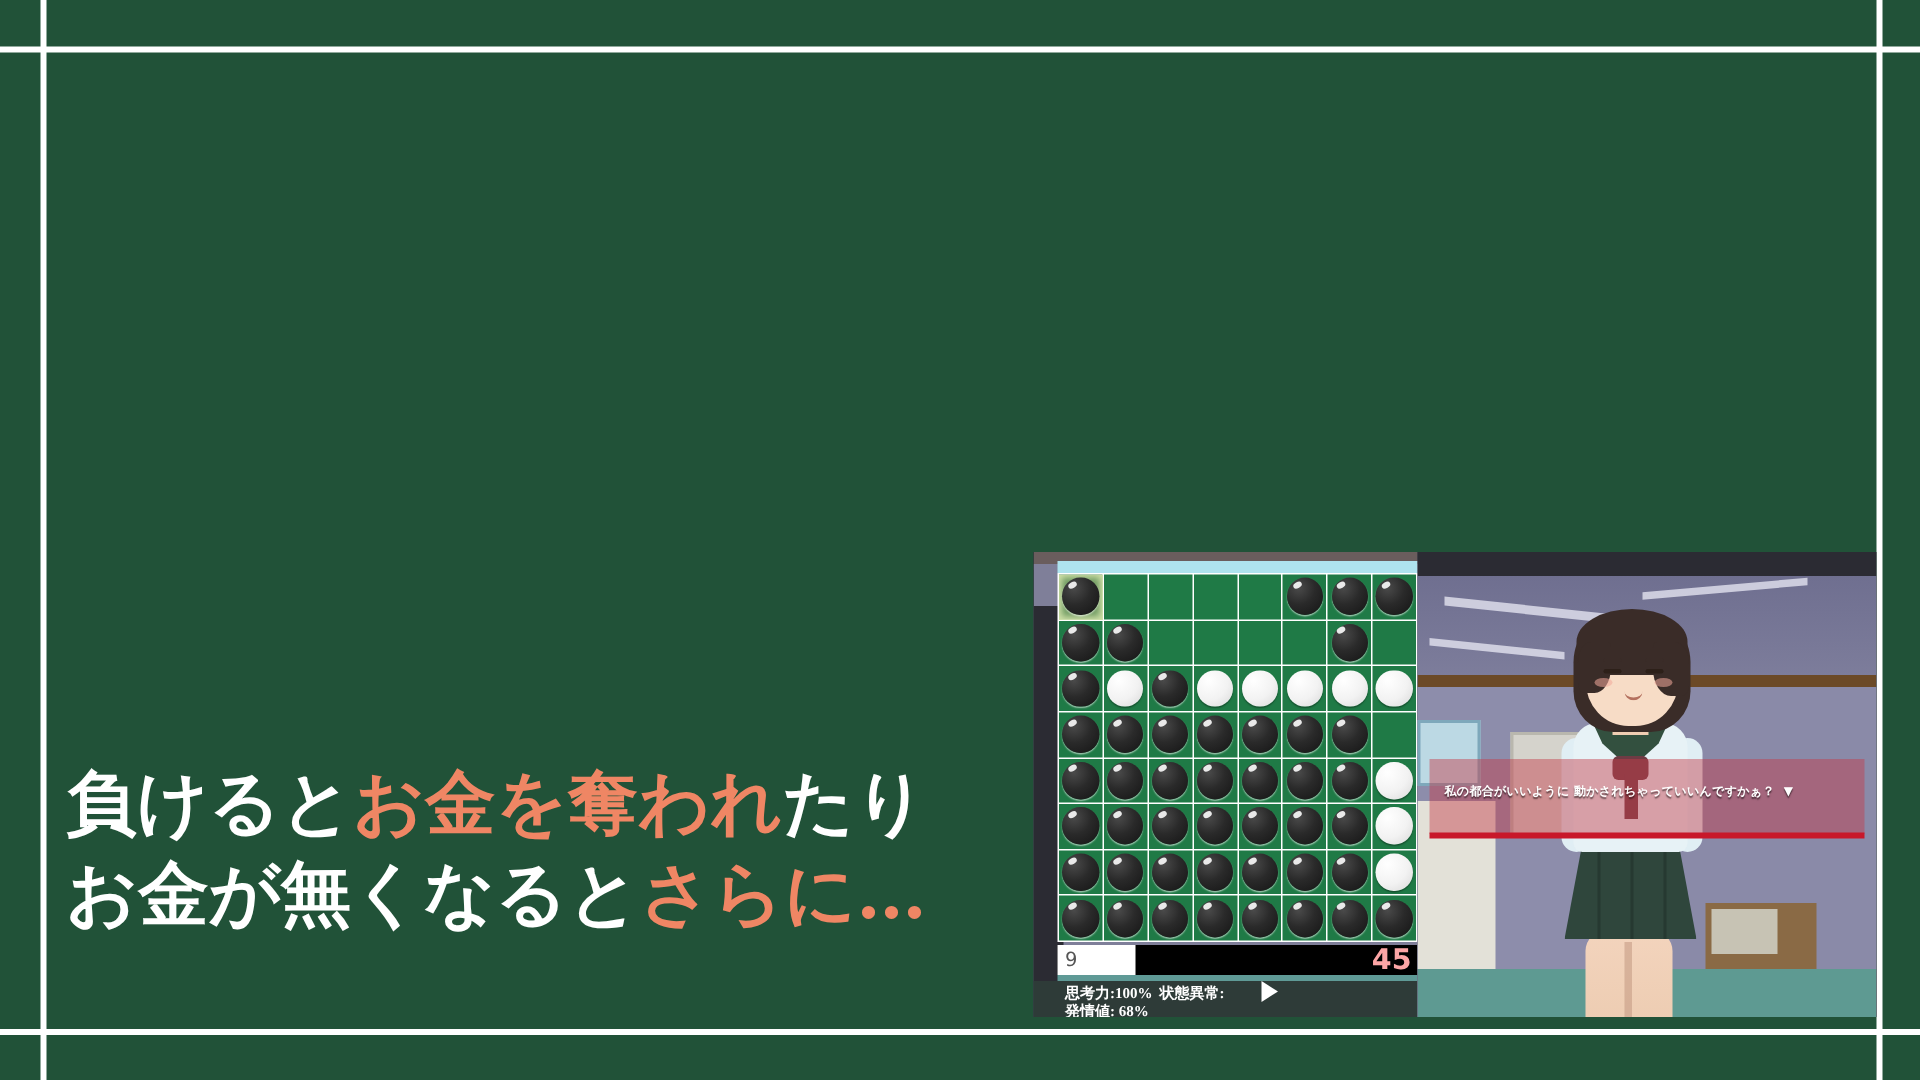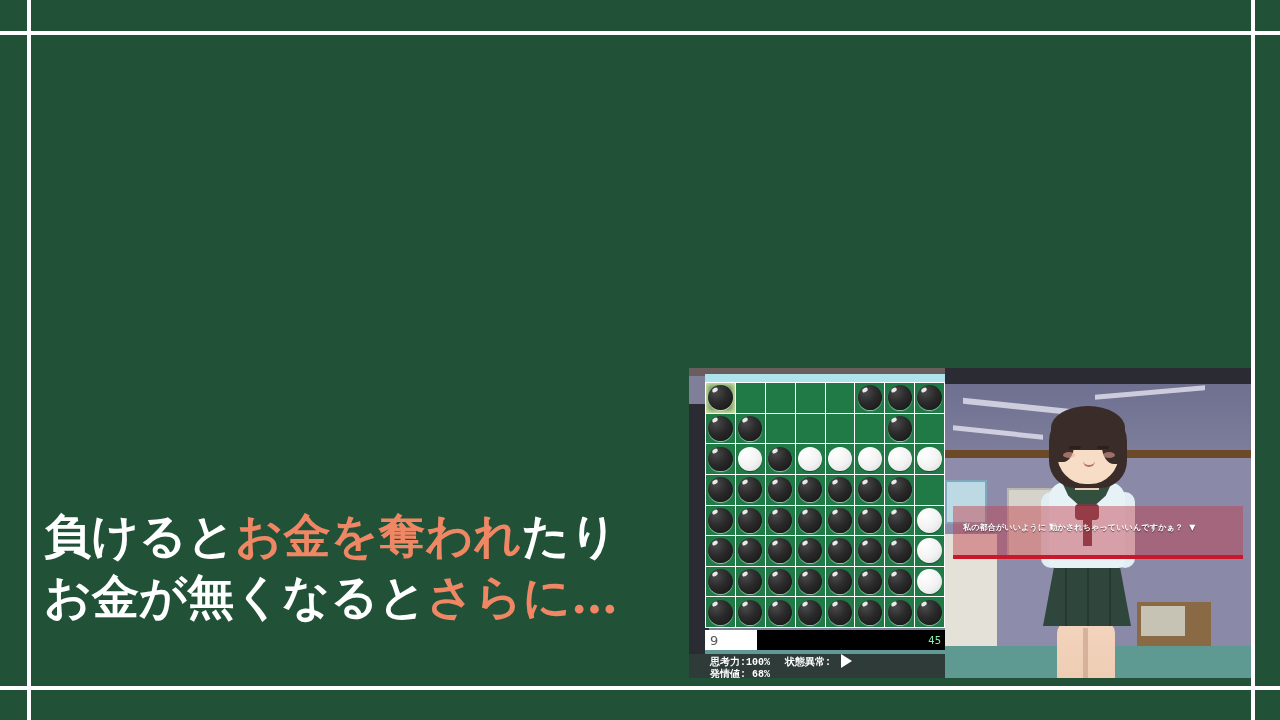--- a/index.html
+++ b/index.html
@@ -70,30 +70,30 @@
   .piece.w{background:radial-gradient(circle at 32% 28%, #ffffff 0%, #f2f2f2 55%, #d8d8d8 100%);
            box-shadow:0 1px 1px rgba(0,0,0,.35);}
   .piece .glint{position:absolute;left:16%;top:10%;width:26%;height:16%;border-radius:50%;
            background:#e9e9e9;transform:rotate(-30deg);}
 
   .scorebar{position:absolute;left:16px;top:262px;width:240px;height:20px;background:#000000;
     display:flex;align-items:center;}
   .score-left{width:52px;height:20px;background:#ffffff;color:#555;font-size:13px;
     display:flex;align-items:center;padding-left:5px;box-sizing:border-box;
     font-family:"DejaVu Sans", sans-serif;}
-  .score-right{flex:1;text-align:right;color:#86efac;font-size:10px;font-weight:normal;
+  .score-right{flex:1;text-align:right;color:#fca5a5;font-size:19px;font-weight:bold;
     padding-right:4px;box-sizing:border-box;}
   .teal-strip{position:absolute;left:16px;top:282px;width:240px;height:4px;background:#5f9a96;}
 
   .statuspanel{position:absolute;left:0;top:286px;width:256px;height:24px;background:#2e3b38;}
   .status-row{position:absolute;color:#ffffff;font-size:10px;font-weight:bold;white-space:nowrap;
-    font-family:Liberation Mono, monospace;}
+    font-family:Liberation Serif, serif;}
   .sr1{left:21px;top:287px;}
   .sr2{left:21px;top:299px;}
-  .sr3{left:96px;top:287px;}
+  .sr3{left:84px;top:287px;}
   .cursor-tri{position:absolute;left:152px;top:286px;width:0;height:0;
     border-left:11px solid #ffffff;border-top:7px solid transparent;border-bottom:7px solid transparent;}
 
   
   .vn{position:absolute;left:256px;top:0;width:306px;height:310px;overflow:hidden;
     background:#8a8aa5;margin-top:16px;}
   .vn-ceiling{position:absolute;left:0;top:0;width:306px;height:72px;
     background:linear-gradient(#6f6f90,#7e7e9c);}
   .vn-ceil-line{position:absolute;background:#e4e4f0;opacity:.8;}
   .cl1{left:18px;top:20px;width:120px;height:6px;transform:skewY(6deg);}

